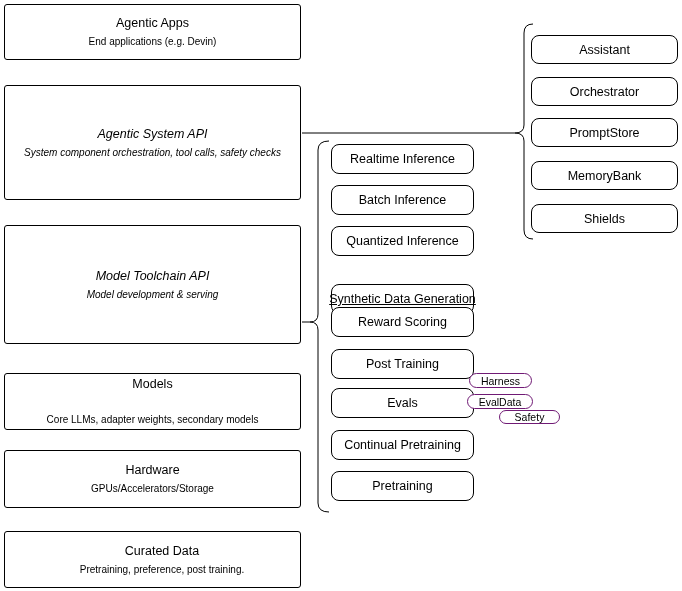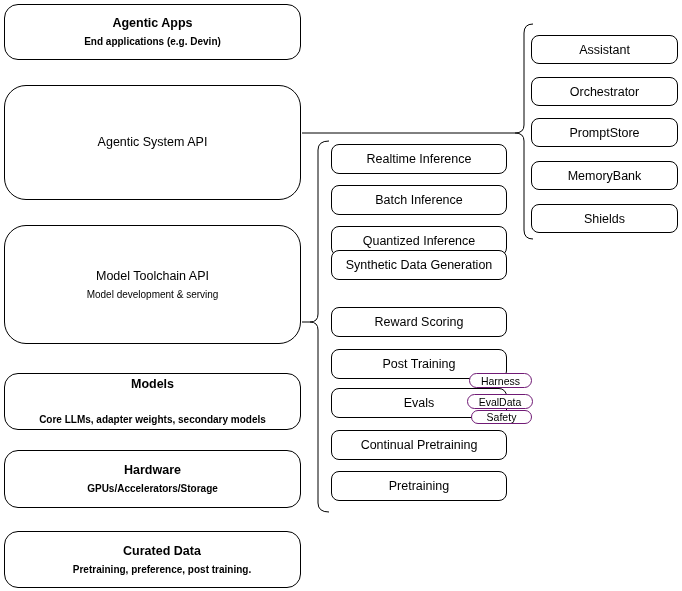--- a/index.html
+++ b/index.html
@@ -16,37 +16,37 @@
     position: absolute;
     background: #ffffff;
     border: 1px solid #000000;
     display: flex;
     flex-direction: column;
     align-items: center;
     justify-content: center;
     text-align: center;
   }
   .stackbox { left: 4px; width: 297px; }
-  .r10 { border-radius: 14px; font-weight: bold; }
-  .r22 { border-radius: 22px; }
+  .r10 { border-radius: 3px; }
+  .r22 { border-radius: 3px; font-style: italic; }
   .title { font-size: 12.5px; line-height: 15px; white-space: nowrap; }
   .subtitle { font-size: 10px; line-height: 12px; margin-top: 5px; white-space: nowrap; }
   .node {
     position: absolute;
     background: #ffffff;
     border: 1px solid #000000;
     border-radius: 8px;
     display: flex;
     align-items: center;
     justify-content: center;
     text-align: center;
     font-size: 12.5px;
     white-space: nowrap;
   }
-  .mid-node { left: 331px; width: 176px; height: 30px; }
+  .mid-node { left: 331px; width: 143px; height: 30px; }
   .right-node { left: 531px; width: 147px; height: 29px; }
   .pill {
     position: absolute;
     background: #ffffff;
     border: 1px solid #701a75;
     border-radius: 8px;
     display: flex;
     align-items: center;
     justify-content: center;
     font-size: 10.5px;
@@ -78,20 +78,21 @@
     <path d="M 533 24 Q 524 24 524 33 L 524 125 Q 524 133 515 133 Q 524 133 524 141 L 524 230 Q 524 239 533 239" stroke="#000" stroke-width="1" fill="none"></path>
   </svg>
 
   <div class="box stackbox r10" style="top:4px;height:56px;">
     <div class="title">Agentic Apps</div>
     <div class="subtitle">End applications (e.g. Devin)</div>
   </div>
 
   <div class="box stackbox r22" style="top:85px;height:115px;">
     <div class="title">Agentic System API</div>
+    <div class="subtitle">System component orchestration, tool calls, safety checks</div>
   </div>
 
   <div class="box stackbox r22" style="top:225px;height:119px;">
     <div class="title">Model Toolchain API</div>
     <div class="subtitle">Model development &amp; serving</div>
   </div>
 
   <div class="box stackbox r10" style="top:373px;height:57px;gap:17px;">
     <div class="title">Models</div>
     <div class="subtitle">Core LLMs, adapter weights, secondary models</div>
@@ -103,30 +104,30 @@
   </div>
 
   <div class="box stackbox r10" style="top:531px;height:57px;padding-left:19px;">
     <div class="title">Curated Data</div>
     <div class="subtitle">Pretraining, preference, post training.</div>
   </div>
 
   <div class="node mid-node" style="top:144px;">Realtime Inference</div>
   <div class="node mid-node" style="top:185px;">Batch Inference</div>
   <div class="node mid-node" style="top:226px;">Quantized Inference</div>
-  <div class="node mid-node" style="top:250px;">Synthetic Data Generation</div>
+  <div class="node mid-node" style="top:284px;text-decoration:underline;">Synthetic Data Generation</div>
   <div class="node mid-node" style="top:307px;">Reward Scoring</div>
   <div class="node mid-node" style="top:349px;">Post Training</div>
   <div class="node mid-node" style="top:388px;">Evals</div>
   <div class="node mid-node" style="top:430px;">Continual Pretraining</div>
   <div class="node mid-node" style="top:471px;">Pretraining</div>
 
   <div class="pill" style="left:469px;top:373px;width:63px;height:15px;">Harness</div>
   <div class="pill" style="left:467px;top:394px;width:66px;height:15px;">EvalData</div>
-  <div class="pill" style="left:471px;top:410px;width:61px;height:14px;">Safety</div>
+  <div class="pill" style="left:499px;top:410px;width:61px;height:14px;">Safety</div>
 
   <div class="node right-node" style="top:35px;">Assistant</div>
   <div class="node right-node" style="top:77px;">Orchestrator</div>
   <div class="node right-node" style="top:161px;">MemoryBank</div>
   <div class="node right-node" style="top:118px;">PromptStore</div>
   <div class="node right-node" style="top:204px;">Shields</div>
 
 </div>
 
 </body></html>

